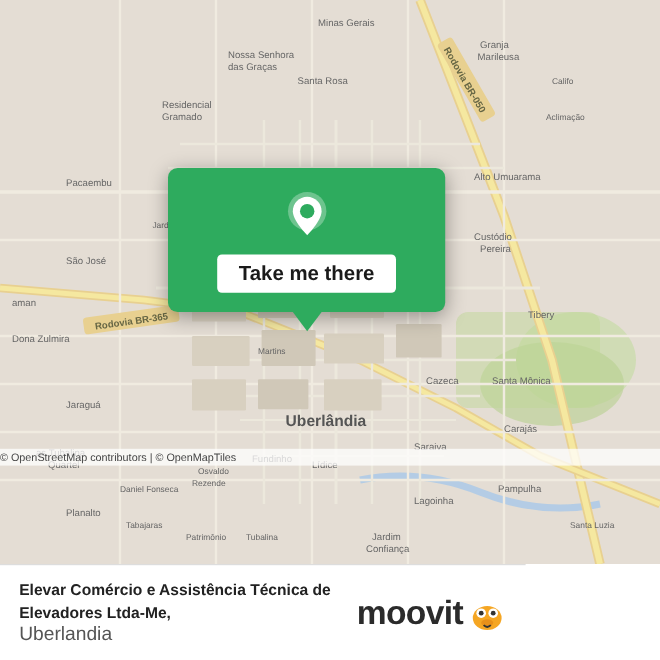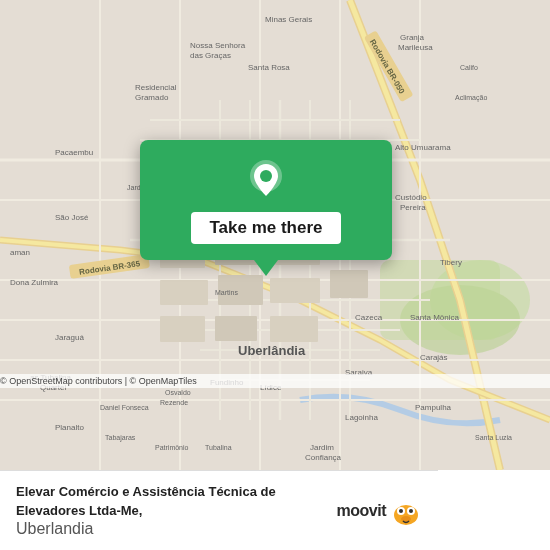--- a/index.html
+++ b/index.html
@@ -17,21 +17,21 @@
       position: relative;
       overflow: hidden;
       background-color: #e8e0d8;
     }
 
     
     #popup {
       position: absolute;
       top: 140px;
       left: 140px;
-      width: 252px;
+      width: 231px;
       background: #2eab5e;
       border-radius: 8px;
       display: flex;
       flex-direction: column;
       align-items: center;
       padding: 18px 20px 16px 20px;
       box-shadow: 0 4px 16px rgba(0,0,0,0.35);
       z-index: 10;
     }
 
@@ -93,21 +93,21 @@
     }
 
     
     .moovit-logo {
       display: flex;
       align-items: center;
       margin-left: 10px;
     }
 
     .moovit-text {
-      font-size: 16px;
+      font-size: 28px;
       font-weight: 700;
       color: #2b2b2b;
       letter-spacing: -0.5px;
     }
 
     .moovit-icon {
       width: 32px;
       height: 32px;
       margin-left: 4px;
     }

